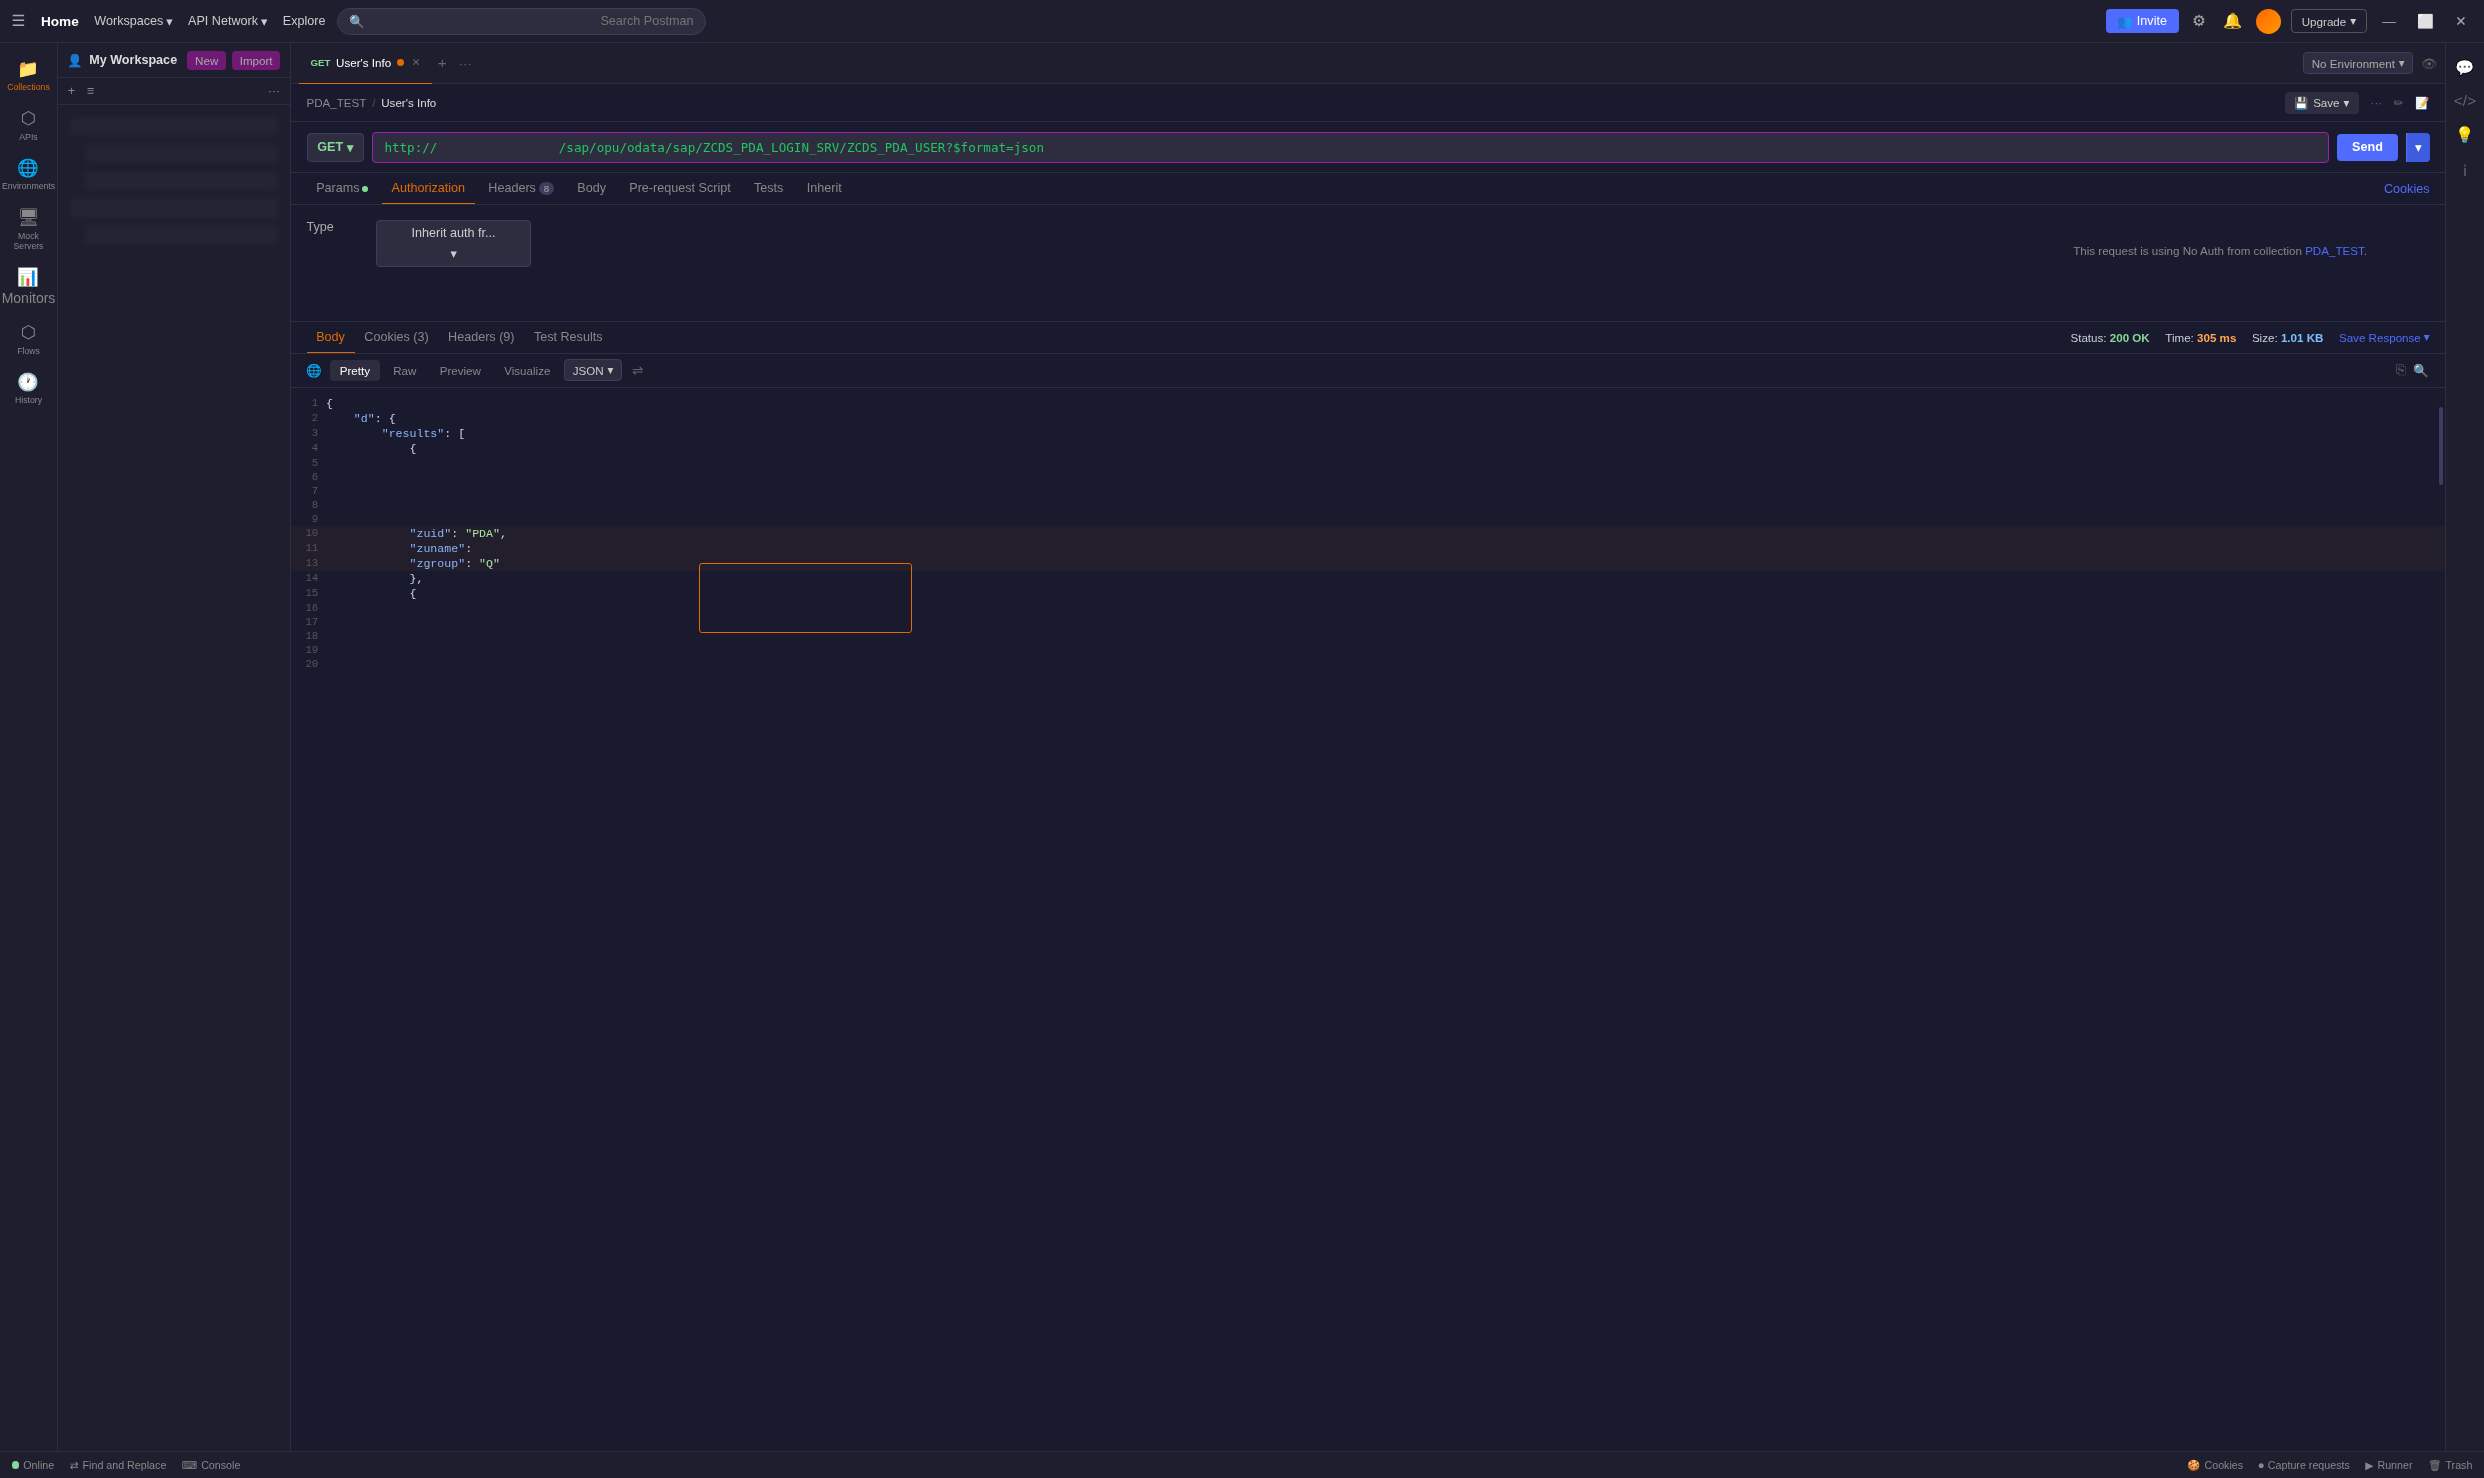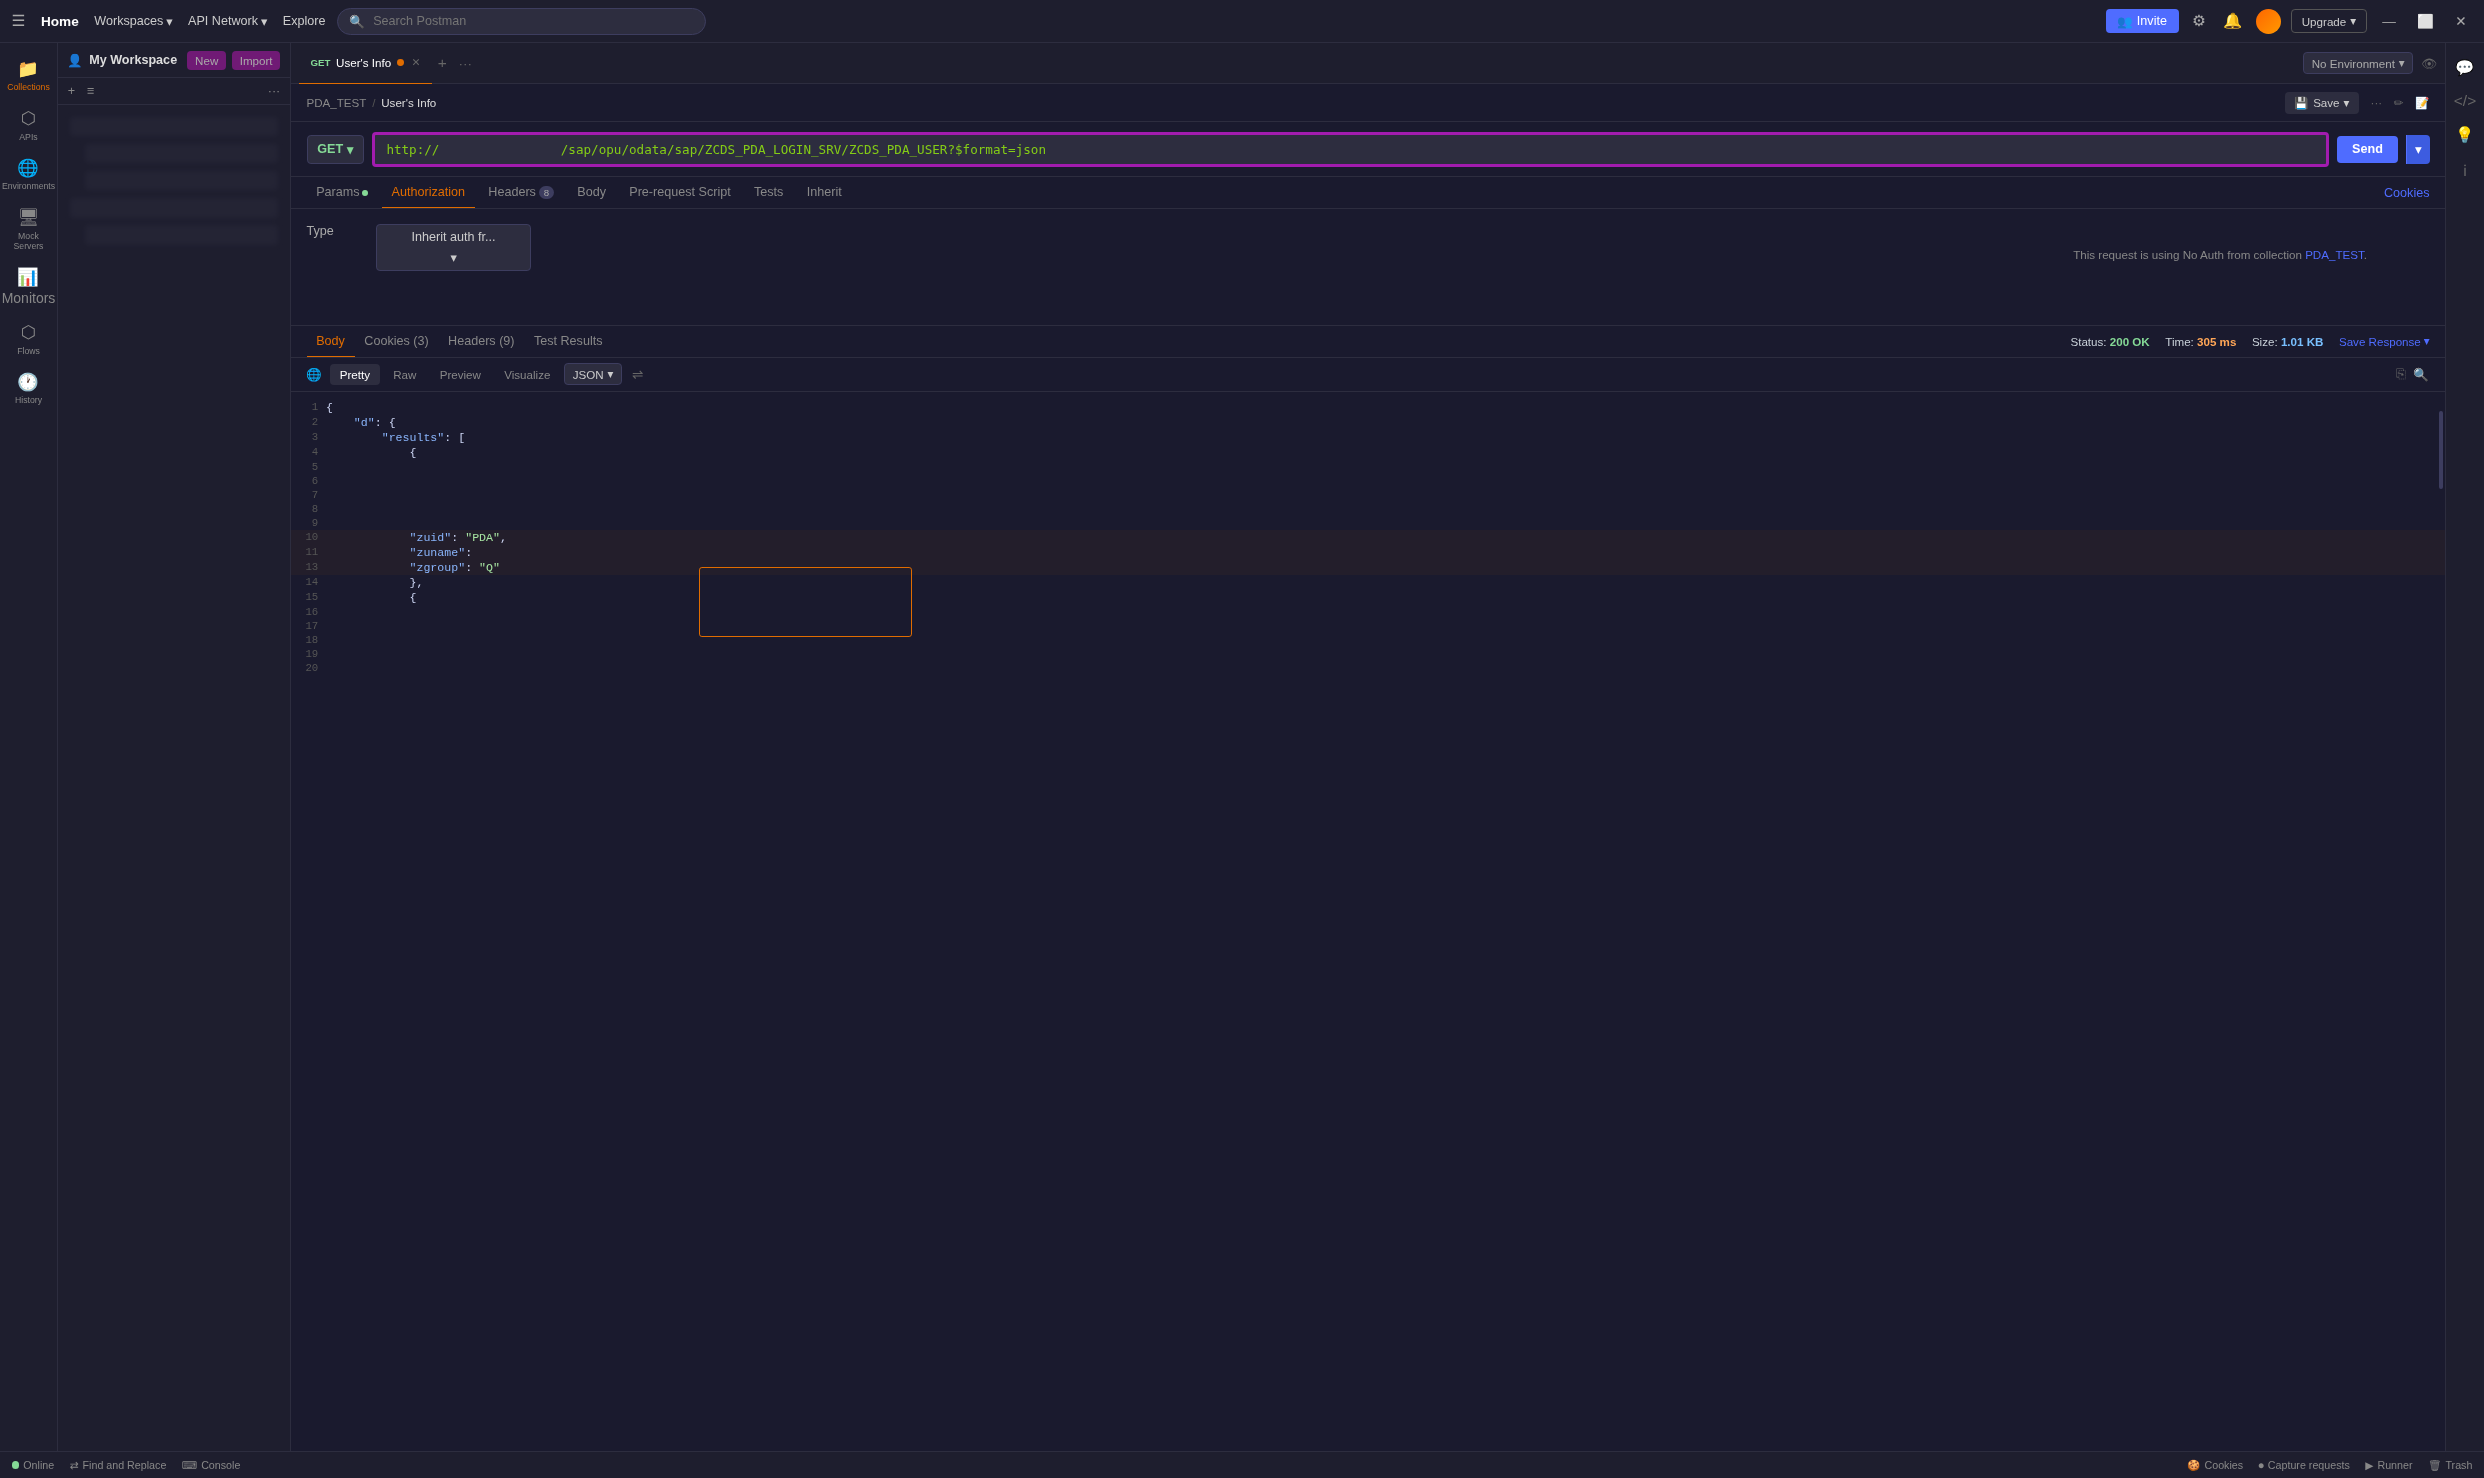--- a/index.html
+++ b/index.html
@@ -5,21 +5,21 @@
     * { box-sizing: border-box; margin: 0; padding: 0; }
     body { background: #1a1a2e; color: #c9d1d9; font-family: -apple-system, BlinkMacSystemFont, 'Segoe UI', sans-serif; font-size: 12.6px; height: 100vh; overflow: hidden; display: flex; flex-direction: column; }
 
     
     .topbar { background: #1e1e2e; height: 43px; display: flex; align-items: center; padding: 0 11.6px; gap: 11.6px; border-bottom: 1px solid #2d2d3f; flex-shrink: 0; }
     .topbar-left { display: flex; align-items: center; gap: 15.5px; }
     .hamburger { color: #aaa; cursor: pointer; font-size: 15.5px; }
     .home-btn { color: #fff; font-weight: 600; font-size: 13.6px; cursor: pointer; }
     .nav-btn { color: #ccc; font-size: 12.6px; cursor: pointer; display: flex; align-items: center; gap: 2.9px; }
     .search-bar { flex: 1; max-width: 369px; background: #2d2d3f; border-radius: 19.4px; display: flex; align-items: center; padding: 0 11.6px; gap: 7.8px; height: 27px; border: 1px solid #3d3d5f; }
-    .search-bar input { background: none; border: none; outline: none; color: #ccc; font-size: 12.6px; width: 100%; }
+    .search-bar input { background: none; border: none; outline: none; color: #ccc; font-size: 12.6px; width: 100%; text-align: right; }
     .topbar-right { display: flex; align-items: center; gap: 9.7px; margin-left: auto; }
     .invite-btn { background: #4f6cff; color: #fff; border: none; border-radius: 3.9px; padding: 4.9px 11.6px; font-size: 12.6px; cursor: pointer; display: flex; align-items: center; gap: 3.9px; }
     .icon-btn { color: #aaa; cursor: pointer; font-size: 15.5px; padding: 3.9px; }
     .avatar { width: 25px; height: 25px; border-radius: 50%; background: linear-gradient(135deg, #f60, #f90); display: flex; align-items: center; justify-content: center; font-size: 10.7px; color: #fff; }
     .upgrade-btn { background: transparent; border: 1px solid #555; color: #ccc; border-radius: 3.9px; padding: 3.9px 9.7px; font-size: 11.6px; cursor: pointer; display: flex; align-items: center; gap: 3.9px; }
     .win-btn { color: #aaa; cursor: pointer; font-size: 13.6px; padding: 3.9px 5.8px; }
 
     
     .main-layout { display: flex; flex: 1; overflow: hidden; }
 
@@ -61,21 +61,21 @@
     
     .breadcrumb { padding: 7.8px 15.5px; font-size: 11.6px; color: #888; display: flex; align-items: center; gap: 5.8px; border-bottom: 1px solid #2d2d3f; }
     .breadcrumb-collection { color: #888; }
     .breadcrumb-sep { color: #555; }
     .breadcrumb-current { color: #ddd; font-weight: 500; }
     .breadcrumb-actions { margin-left: auto; display: flex; align-items: center; gap: 5.8px; }
 
     
     .url-bar { display: flex; align-items: center; padding: 9.7px 15.5px; gap: 7.8px; border-bottom: 1px solid #2d2d3f; }
     .method-select { background: #2d2d3f; border: 1px solid #3d3d5f; color: #85d996; border-radius: 3.9px; padding: 5.8px 9.7px; font-size: 12.6px; font-weight: 700; display: flex; align-items: center; gap: 3.9px; cursor: pointer; }
-    .url-input { flex: 1; background: #2d2d3f; border: 3px solid #a21caf; border-radius: 3.9px; padding: 6.8px 11.6px; color: #84cc16; font-size: 12.6px; outline: none; font-family: monospace; }
+    .url-input { flex: 1; background: #2d2d3f; border: 1px solid #a21caf; border-radius: 3.9px; padding: 6.8px 11.6px; color: #22c55e; font-size: 12.6px; outline: none; font-family: monospace; }
     .send-btn { background: #4f6cff; color: #fff; border: none; border-radius: 3.9px; padding: 6.8px 15.5px; font-size: 12.6px; font-weight: 600; cursor: pointer; display: flex; align-items: center; gap: 0; }
     .send-btn-arrow { background: #3d5ce0; border: none; color: #fff; border-radius: 0 3.9px 3.9px 0; padding: 6.8px 7.8px; cursor: pointer; border-left: 1px solid #5570ff; }
 
     
     .req-tabs { display: flex; align-items: center; padding: 0 15.5px; border-bottom: 1px solid #2d2d3f; gap: 3.9px; }
     .req-tab { padding: 7.8px 9.7px; cursor: pointer; color: #888; font-size: 12.6px; border-bottom: 1.9px solid transparent; }
     .req-tab.active { color: #e06c00; border-bottom-color: #e06c00; }
     .req-tab-badge { font-size: 9.7px; background: #3d3d5f; color: #aaa; border-radius: 7.8px; padding: 1px 4.9px; margin-left: 2.9px; }
     .req-tab-dot { width: 5.8px; height: 5.8px; border-radius: 50%; background: #85d996; margin-left: 2.9px; display: inline-block; }
     .cookies-link { margin-left: auto; color: #4f6cff; font-size: 12.6px; cursor: pointer; }

